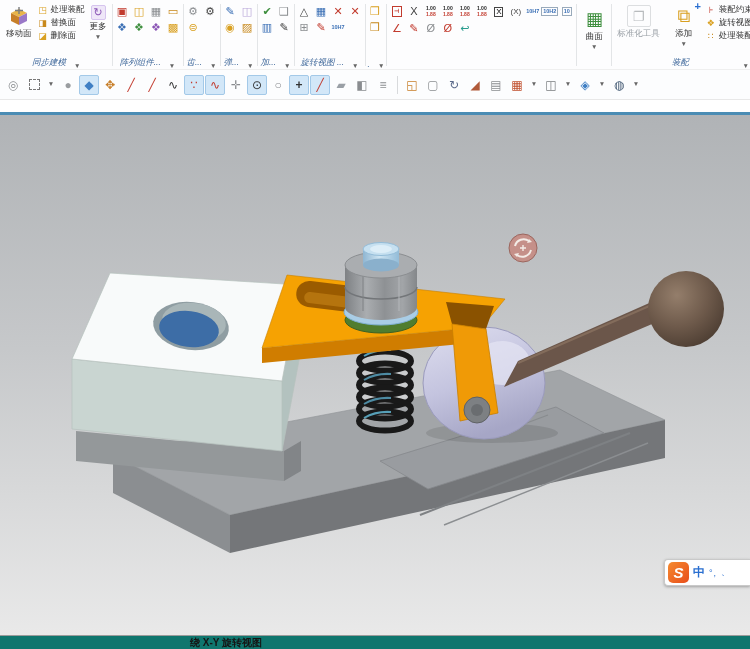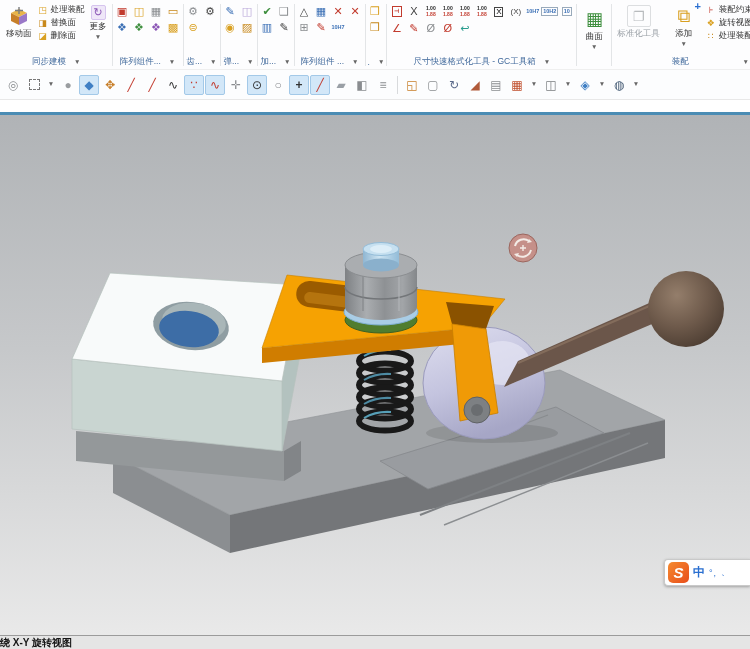--- a/index.html
+++ b/index.html
@@ -4,22 +4,22 @@
 <style>
   * { box-sizing: border-box; margin: 0; padding: 0; }
   html,body { width:750px; height:649px; overflow:hidden; background:#fff;
     font-family:"Liberation Sans","DejaVu Sans",sans-serif; }
 
   
   .ribbon { height:69px; background:#fdfdfe; display:flex; align-items:stretch;
     padding:1px 1px 0 1px; overflow:hidden; white-space:nowrap; }
   .rgroup { display:flex; flex-direction:column; flex:0 0 auto; }
   .rbody { flex:1; display:flex; align-items:flex-start; gap:2px; padding:3px 2px 0 2px; }
-  .rfooter { height:14px; display:flex; align-items:center; justify-content:center;
-    font-size:8.5px; color:#40699b; gap:8px; padding:0 2px; }
+  .rfooter { height:14px; display:flex; align-items:flex-end; justify-content:center;
+    font-size:8.5px; color:#40699b; gap:8px; padding:0 2px;font-style:italic; }
   .rsep { width:1px; background:#e3e5e7; margin:3px 0; flex:0 0 auto; }
   .bigbtn { display:flex; flex-direction:column; align-items:center; gap:1px;
     font-size:8.5px; color:#333; padding:1px 3px; cursor:default; }
   .bigbtn.disabled { color:#9aa0a6; }
   .stack { display:flex; flex-direction:column; gap:1px; justify-content:flex-start; }
   .sitem { display:flex; align-items:center; gap:2px; font-size:8.5px; color:#333; }
   .igrid { display:grid; gap:1px 2px; align-items:center; justify-items:center; }
   .ic { display:inline-flex; align-items:center; justify-content:center;
     width:15px; height:15px; font-size:11px; line-height:1; }
   .ic.sm { width:12px; height:12px; font-size:9px; }
@@ -61,22 +61,22 @@
     border-radius:4px 0 0 4px; box-shadow:0 1px 3px rgba(0,0,0,.3);
     display:flex; align-items:center; gap:4px; padding:2px 2px 2px 3px; }
   .ime-logo { width:21px; height:21px; flex:0 0 auto;
     background:linear-gradient(135deg,#f58a30,#e84e1b); border-radius:5px;
     color:#fff; font-weight:bold; font-size:15px; font-style:italic;
     display:flex; align-items:center; justify-content:center; }
   .ime-mode { color:#2a6fd0; font-size:12px; font-weight:bold; }
   .ime-punct { color:#2a6fd0; font-size:9px; letter-spacing:1px; }
 
   
-  .statusbar { height:14px; background:#e5e5e5; border-top:1px solid #9b9b9b;
-    display:flex; align-items:center; 
+  .statusbar { height:14px; background:#0f766e; border-top:1px solid #9b9b9b;
+    display:flex; align-items:center; padding-left:190px;
     font-size:10px; font-weight:bold; color:#151515; }
 </style>
 </head>
 <body>
 
 <div class="ribbon">
 
   <div class="rgroup">
     <div class="rbody">
       <div class="bigbtn">
@@ -192,21 +192,21 @@
         <span class="ic red">✕</span>
         <span class="ic red">✕</span>
         <span class="ic gray">⊞</span>
         <span class="ic red">✎</span>
         <span class="ic">
           <span class="tinyblue">10H7</span>
         </span>
       </div>
     </div>
     <div class="rfooter">
-      <span>阵列组件 ...</span>
+      <span>旋转视图 ...</span>
       <span class="car">▼</span>
     </div>
   </div>
   <div class="rsep"></div>
 
   <div class="rgroup">
     <div class="rbody">
       <div class="igrid" style="grid-template-columns:15px;">
         <span class="ic gold">❒</span>
         <span class="ic gold2">❒</span>
@@ -256,24 +256,20 @@
             <span class="tinyblue" style="border:1px solid #9ab;padding:0 1px;">10</span>
           </span>
       </div>
       <div style="display:flex;gap:2px;align-items:center;">
         <span class="ic red">∠</span>
         <span class="ic red">✎</span>
         <span class="ic gray">Ø</span>
         <span class="ic red">Ø</span>
         <span class="ic teal">↩</span>
       </div>
-    </div>
-    <div class="rfooter">
-      <span>尺寸快速格式化工具 - GC工具箱</span>
-      <span class="car">▼</span>
     </div>
   </div>
   <div class="rsep"></div>
 
   <div class="rgroup">
     <div class="rbody" style="align-items:center;justify-content:center;">
       <div class="bigbtn">
         <span class="ic big green">▦</span>
         <span>曲面</span>
         <span class="car">▼</span>

